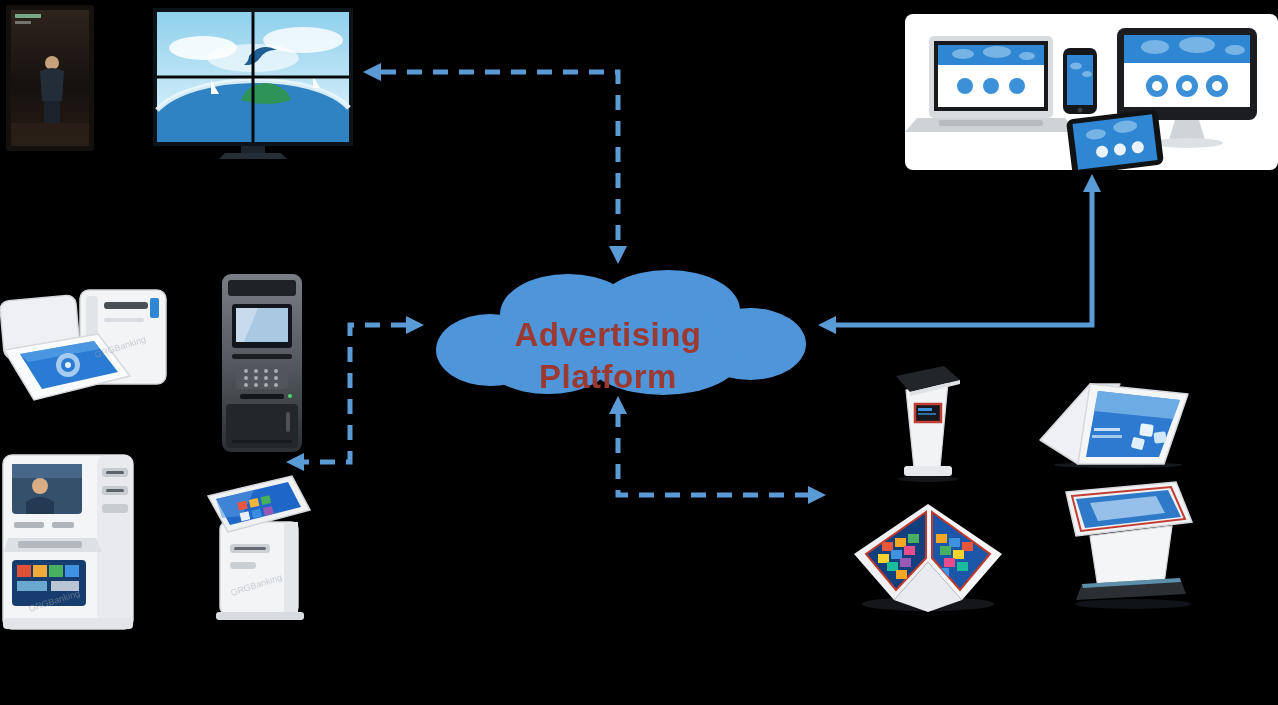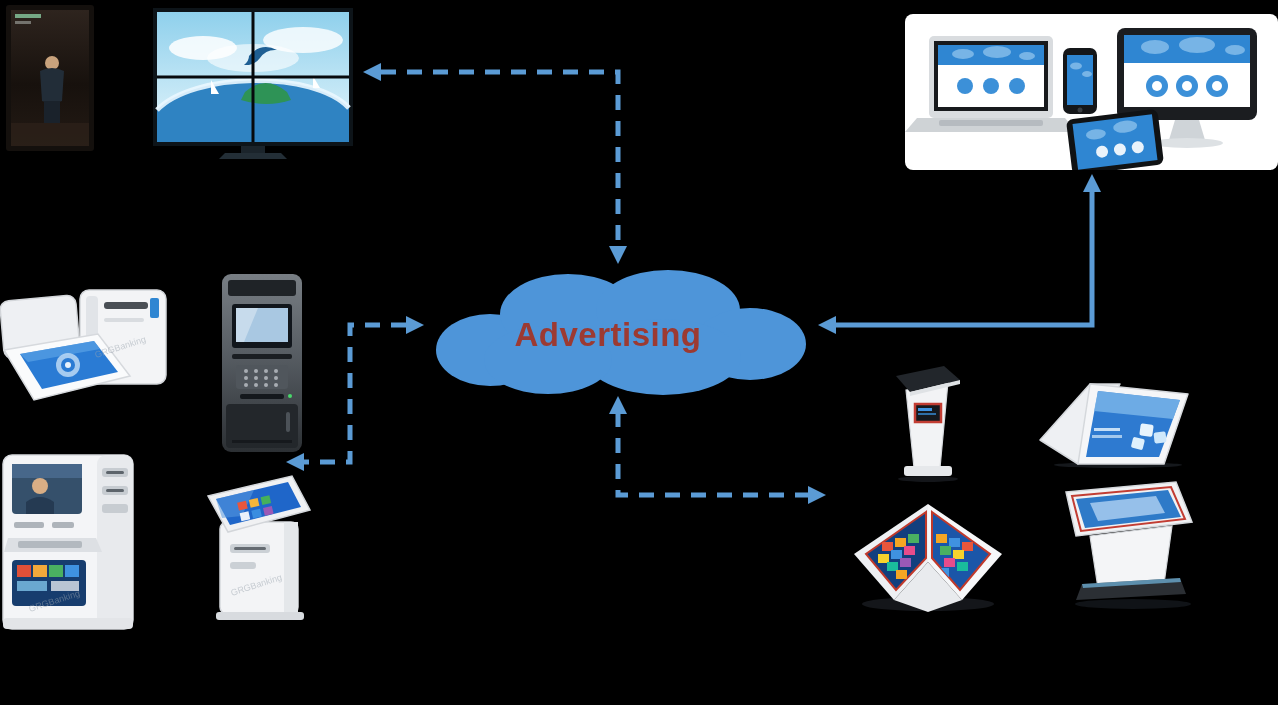--- a/index.html
+++ b/index.html
@@ -354,15 +354,16 @@
       <polygon points="286,462 304,453 304,471"></polygon>
       <polygon points="618,396 609,414 627,414"></polygon>
       <polygon points="826,495 808,486 808,504"></polygon>
       <polygon points="818,325 836,316 836,334"></polygon>
       <polygon points="1092,174 1083,192 1101,192"></polygon>
     </g>
   </svg>
 
   <div id="cloud-label" style="color: rgb(156, 58, 50);">
     <div>Advertising</div>
+    <div>Platform</div>
   </div>
 
 </div>
 
 </body></html>

